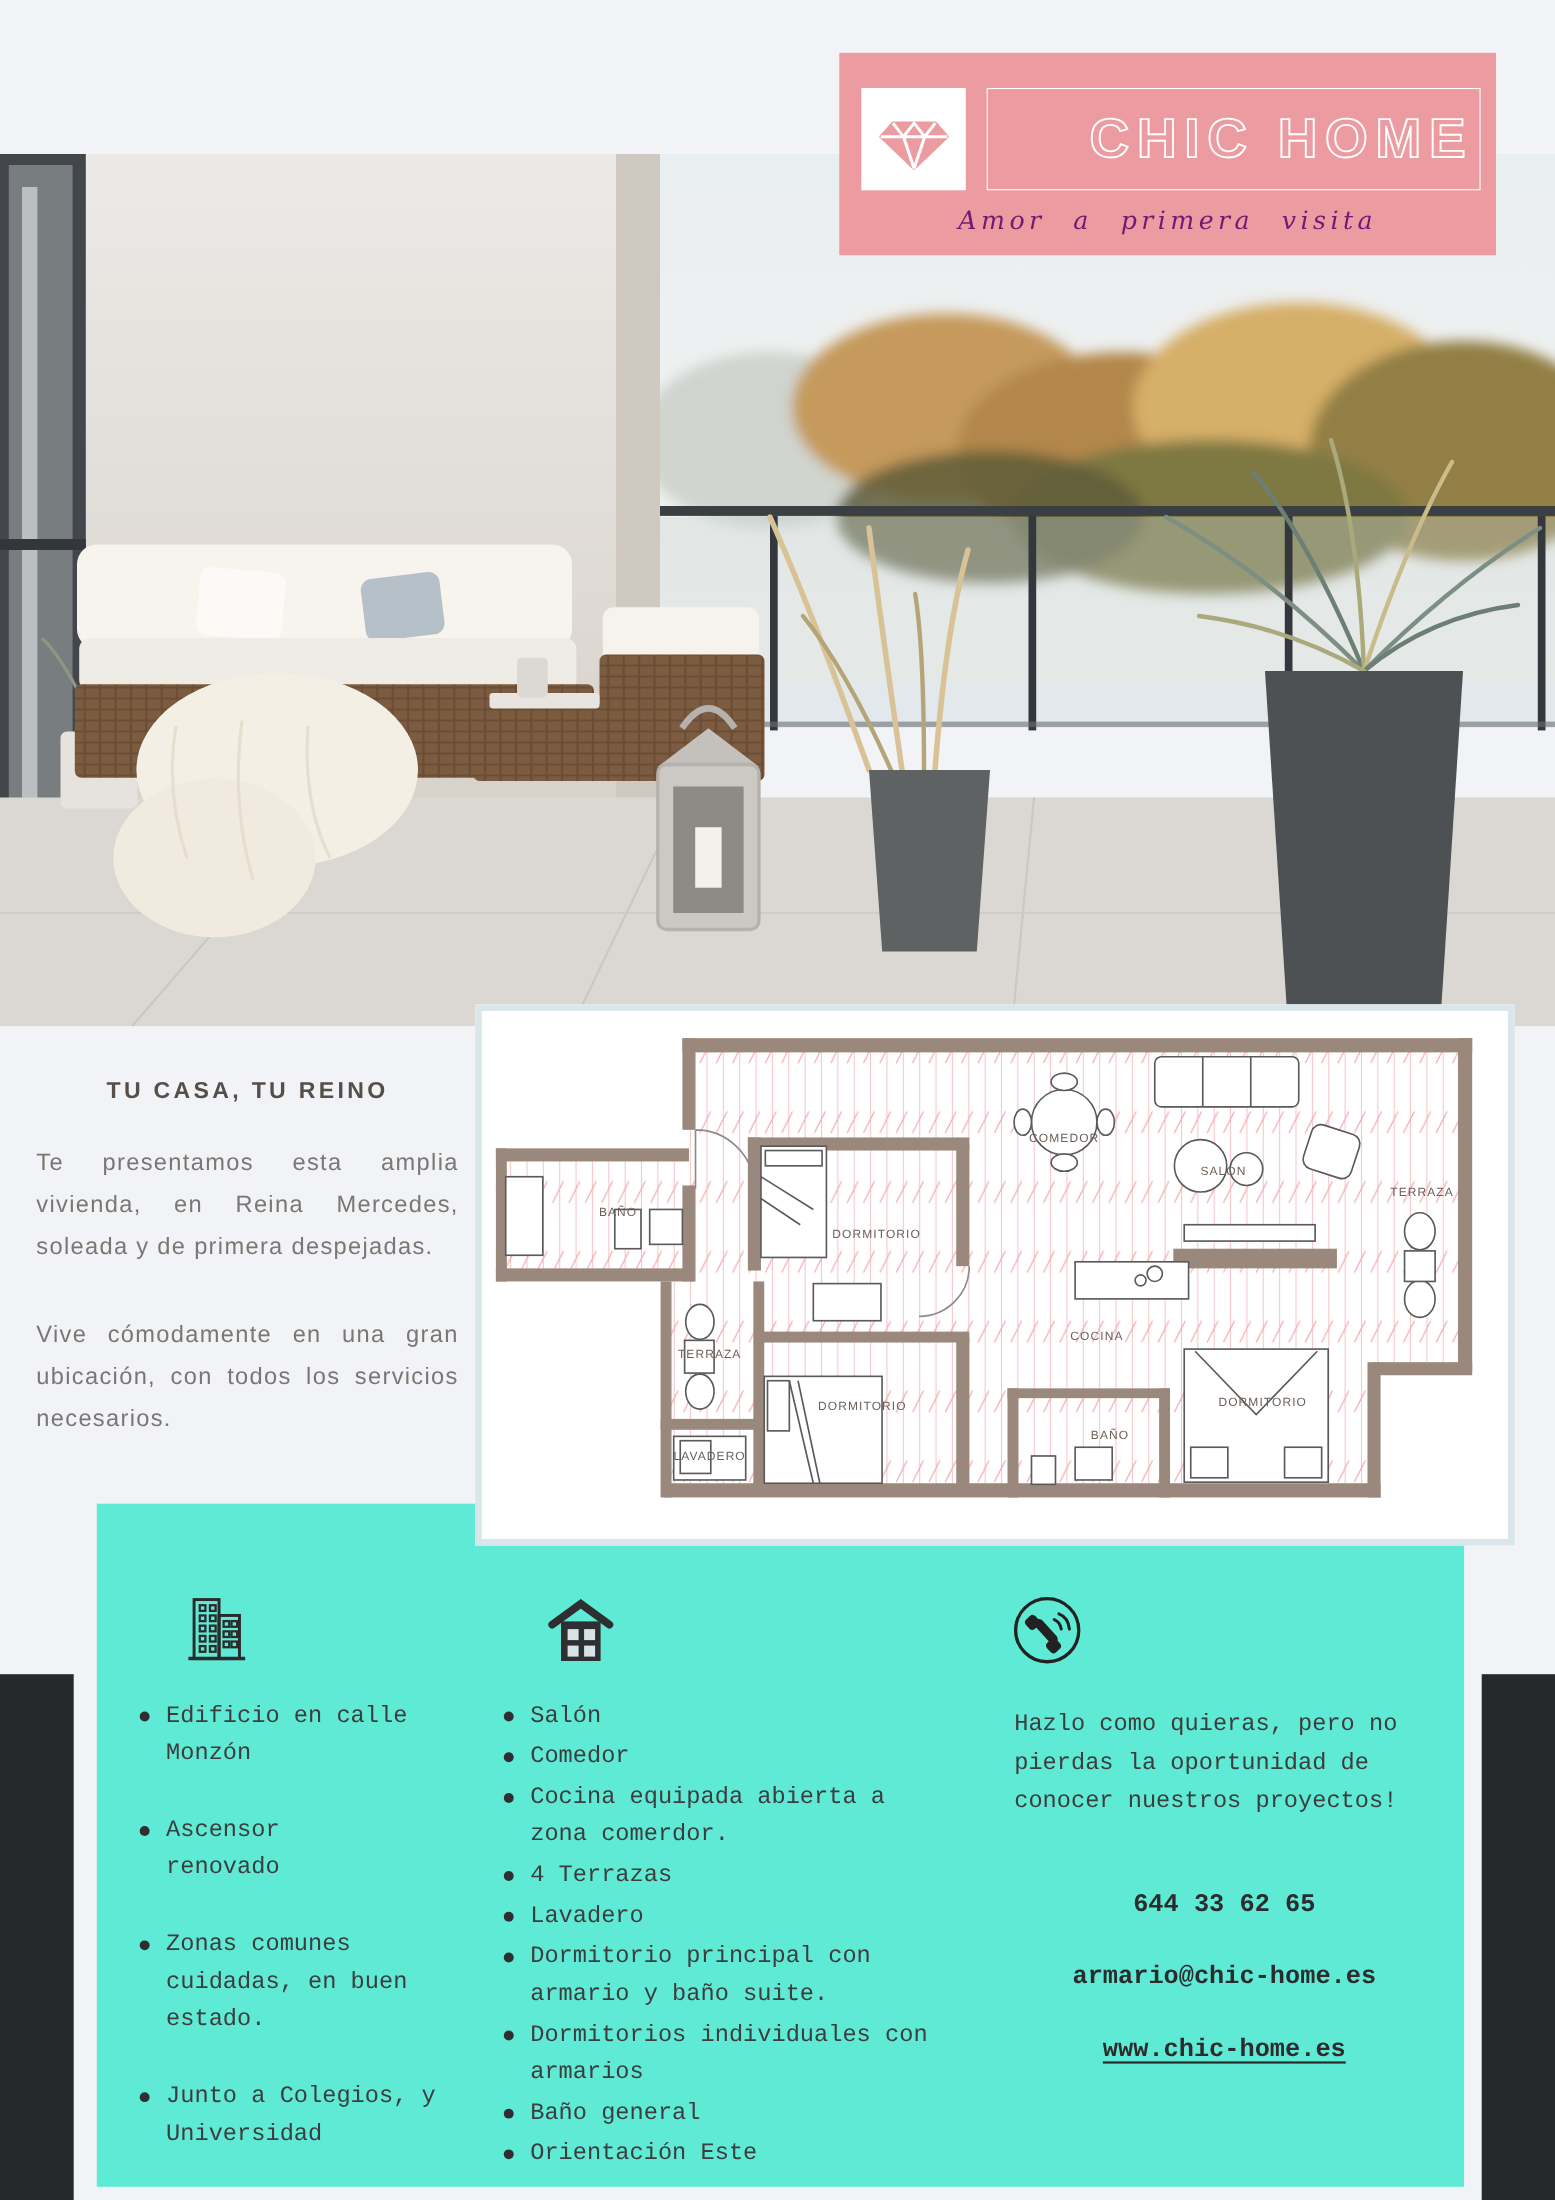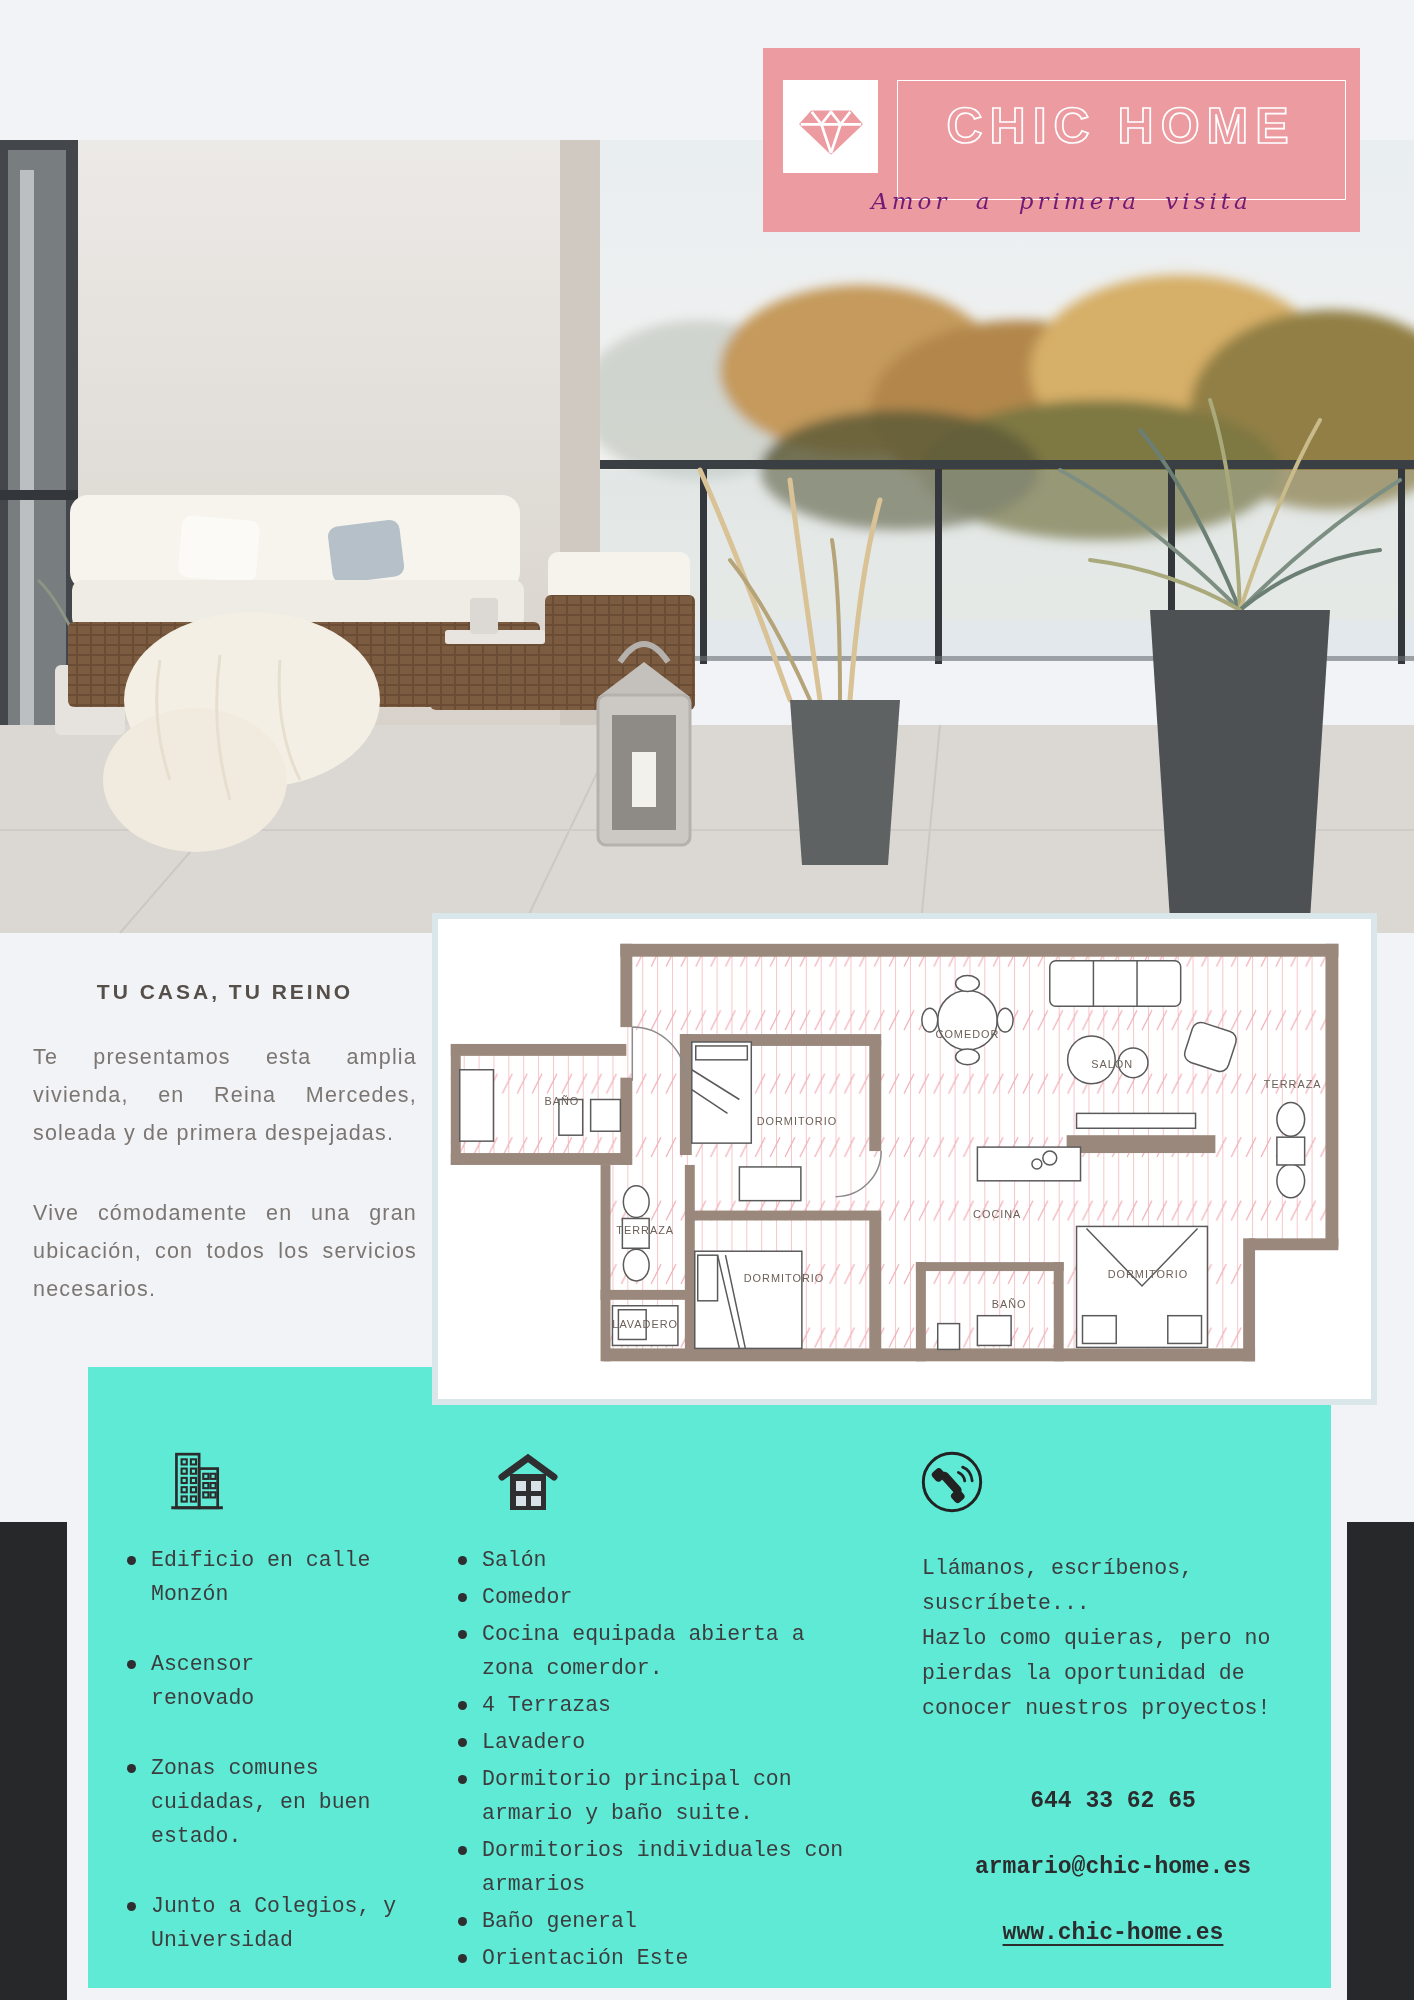--- a/index.html
+++ b/index.html
@@ -7,22 +7,22 @@
         font-family:"Liberation Sans",sans-serif;}
   #page *{box-sizing:border-box;}
 
   
   .photo{position:absolute;left:0;top:140px;width:1414px;height:793px;z-index:1;}
 
   
   .banner{position:absolute;left:763px;top:48px;width:597px;height:184px;z-index:5;}
   .logo-box{position:absolute;left:20px;top:32px;width:95px;height:93px;background:#fff;
             display:flex;align-items:center;justify-content:center;}
-  .wordmark-box{position:absolute;left:134px;top:32px;width:449px;height:120px;
-                border:1.5px solid #ffffff;}
+  .wordmark-box{position:absolute;left:134px;top:32px;width:449px;height:93px;
+                border:1.5px solid #ffffff;padding-left:44px;}
   .tagline{position:absolute;left:0;top:140px;width:100%;text-align:center;color:#701a75;
            font-family:"DejaVu Serif",serif;font-style:italic;font-size:23px;
            letter-spacing:4px;word-spacing:14px;}
 
   
   .intro{position:absolute;left:33px;top:980px;width:384px;z-index:2;}
   .intro h1{margin:0 0 34px 0;text-align:center;font-size:21px;font-weight:bold;
             letter-spacing:3px;color:#554e49;}
   .intro p{margin:0 0 42px 0;font-size:21.5px;line-height:38px;letter-spacing:1.2px;
            color:#7c7672;text-align:justify;}
@@ -348,22 +348,20 @@
           <li>Dormitorio principal con
 armario y baño suite.</li>
           <li>Dormitorios individuales con
 armarios</li>
           <li>Baño general</li>
           <li>Orientación Este</li>
         </ul>
     </div>
 
     <div class="contact-col" style="left:834px;top:184px;width:382px;position:absolute;">
-      <p>Llámanos, escríbenos,
-suscríbete...</p>
       <p>Hazlo como quieras, pero no
 pierdas la oportunidad de
 conocer nuestros proyectos!</p>
       <div class="contact-phone">644 33 62 65</div>
       <div class="contact-email">armario@chic-home.es</div>
       <div class="contact-web">www.chic-home.es</div>
     </div>
   </div>
 
 </div>

